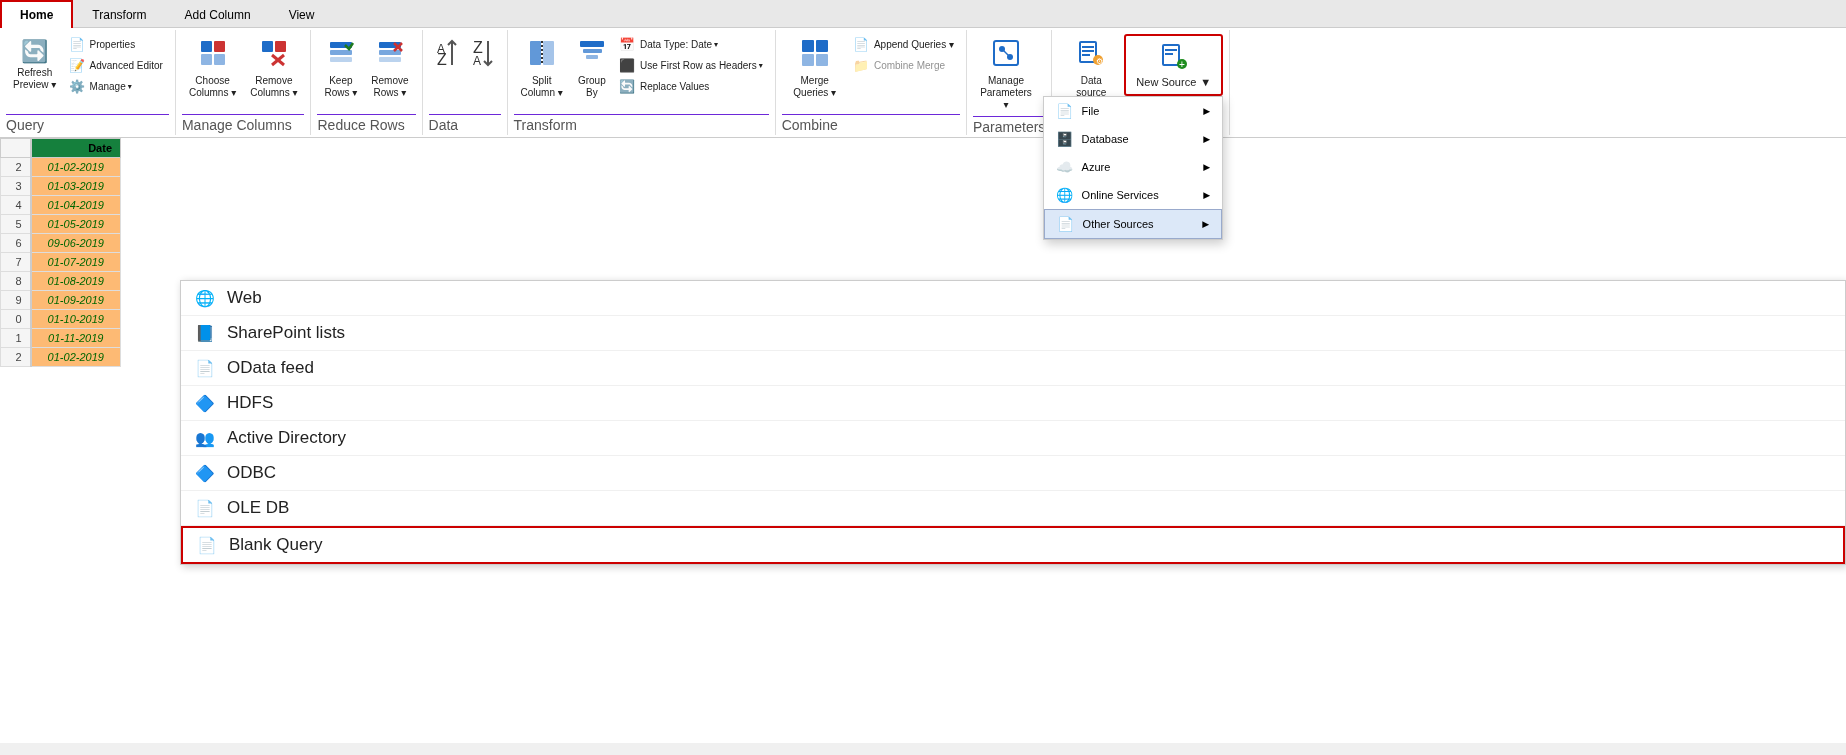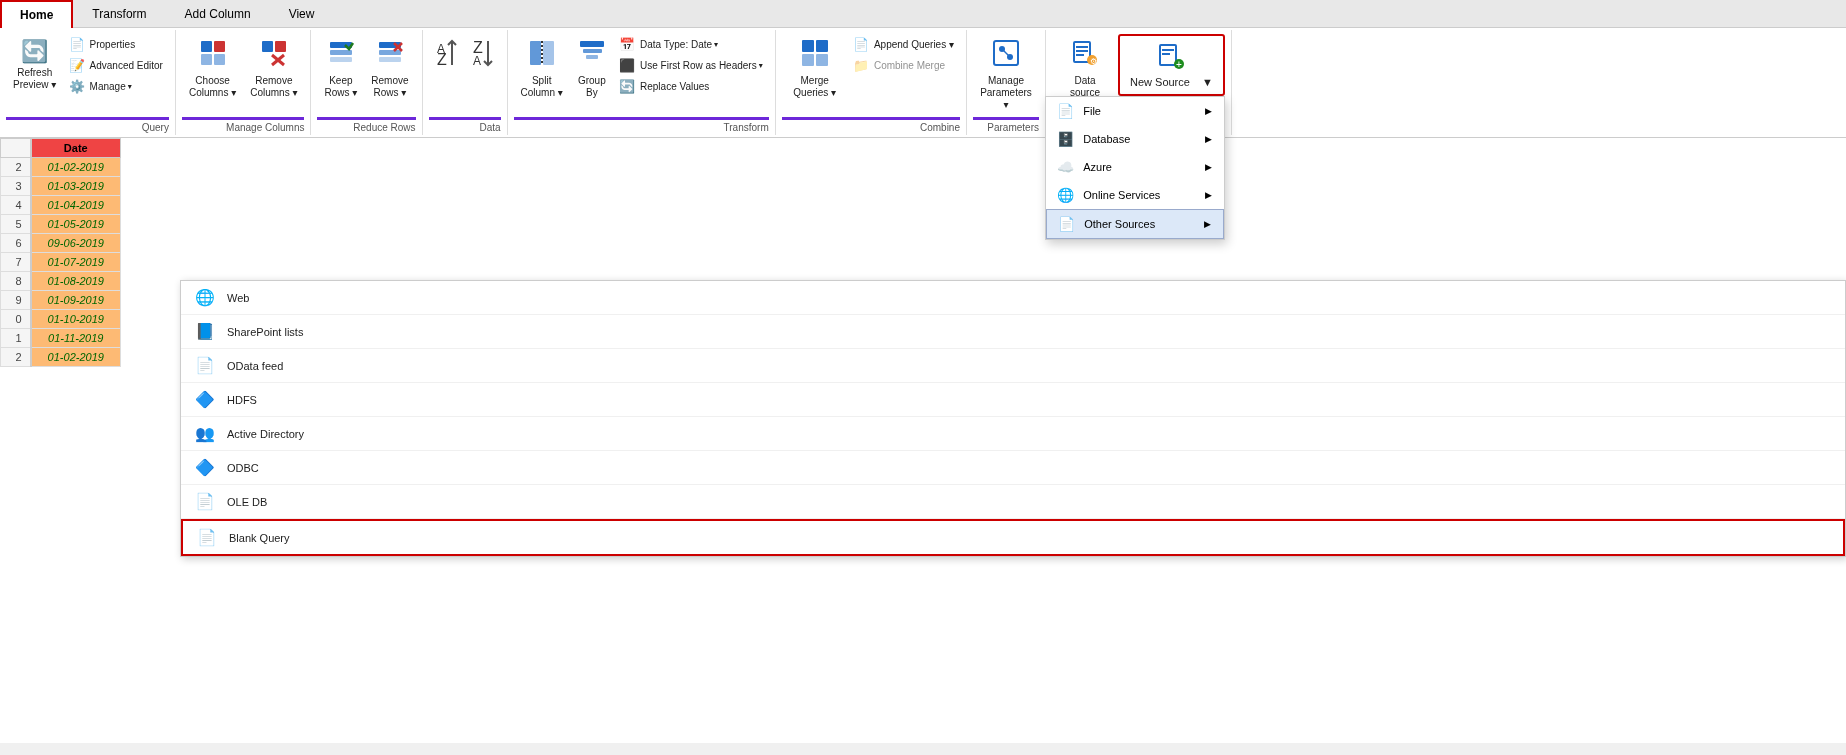--- a/index.html
+++ b/index.html
@@ -3,20 +3,21 @@
   <meta charset="utf-8">
   <style>
     * { box-sizing: border-box; margin: 0; padding: 0; }
     body { font-family: 'Segoe UI', Arial, sans-serif; font-size: 11px; background: #f0f0f0; overflow: hidden; }
 
     
     .tab-bar {
       display: flex;
       background: #e8e8e8;
       border-bottom: 1px solid #ccc;
+      align-items: center;
     }
     .tab-item {
       padding: 6px 18px;
       cursor: pointer;
       font-size: 12px;
       border: 1px solid transparent;
       border-bottom: none;
       margin-bottom: -1px;
     }
     .tab-item.active {
@@ -37,26 +38,26 @@
     }
     .ribbon-group {
       display: flex;
       flex-direction: column;
       align-items: stretch;
       border-right: 1px solid #ddd;
       padding: 4px 6px 0 6px;
       position: relative;
     }
     .ribbon-group-label {
-      font-size: 10px;
+      font-size: 14px;
       color: #555;
-      text-align: right;
+      text-align: left;
       margin-top: auto;
       padding: 2px 0;
-      border-top: 3px solid #6d28d9;
+      border-top: 1px solid #6d28d9;
     }
     .ribbon-buttons-row {
       display: flex;
       flex-direction: row;
       align-items: flex-start;
       flex: 1;
     }
     .ribbon-btn {
       display: flex;
       flex-direction: column;
@@ -127,25 +128,25 @@
     .data-grid {
       flex: 1;
       overflow: auto;
       background: #fff;
     }
     .data-table {
       border-collapse: collapse;
       font-size: 11px;
     }
     .data-table th {
-      background: #ef4444;
+      background: #15803d;
       border: 1px solid #ccc;
       padding: 3px 8px;
       font-weight: 600;
-      text-align: center;
+      text-align: right;
       min-width: 90px;
     }
     .data-table td {
       border: 1px solid #ddd;
       padding: 3px 8px;
       color: #006600;
       font-style: italic;
       background: #fdba74;
       min-width: 90px;
       text-align: center;
@@ -191,21 +192,21 @@
       align-items: center;
       padding: 7px 12px;
       cursor: pointer;
       border-bottom: 1px solid #f0f0f0;
     }
     .submenu-item.highlighted-red {
       border: 2px solid #cc0000;
       background: #fff;
     }
     .submenu-item .icon { margin-right: 10px; font-size: 16px; width: 24px; text-align: center; }
-    .submenu-item .label { font-size: 11px; color: #222; }
+    .submenu-item .label { font-size: 17px; color: #222; }
 
     
     .icon-blue { color: #0066cc; }
     .icon-orange { color: #cc6600; }
     .icon-gray { color: #666; }
 
     
     .ribbon-datasources {
       position: relative;
     }
@@ -454,21 +455,21 @@
           <div class="new-source-btn" style="border: 2px solid #cc0000; padding: 6px 10px;">
             <span class="icon">
               <svg width="28" height="28" viewBox="0 0 28 28">
                   <rect x="3" y="3" width="16" height="20" rx="1" fill="none" stroke="#1e6cc8" stroke-width="2"></rect>
                   <rect x="5" y="7" width="12" height="2" fill="#1e6cc8"></rect>
                   <rect x="5" y="11" width="8" height="2" fill="#1e6cc8"></rect>
                   <circle cx="22" cy="22" r="5" fill="#1e8c1e"></circle>
                   <text x="19" y="26" font-size="10" fill="white">+</text>
                 </svg>
             </span>
-            <span class="label" style="font-size:11px; display:flex; align-items:center; gap:12px;">
+            <span class="label" style="font-size:11px; display:flex; align-items:center; gap:4px;">
               <span>New Source</span>
               <span>▼</span>
             </span>
           </div>
 
           <div class="new-source-menu">
             <div class="dropdown-menu-item">
               <span class="icon">📄</span>
               <span>File</span>
               <span class="chevron">▶</span>

